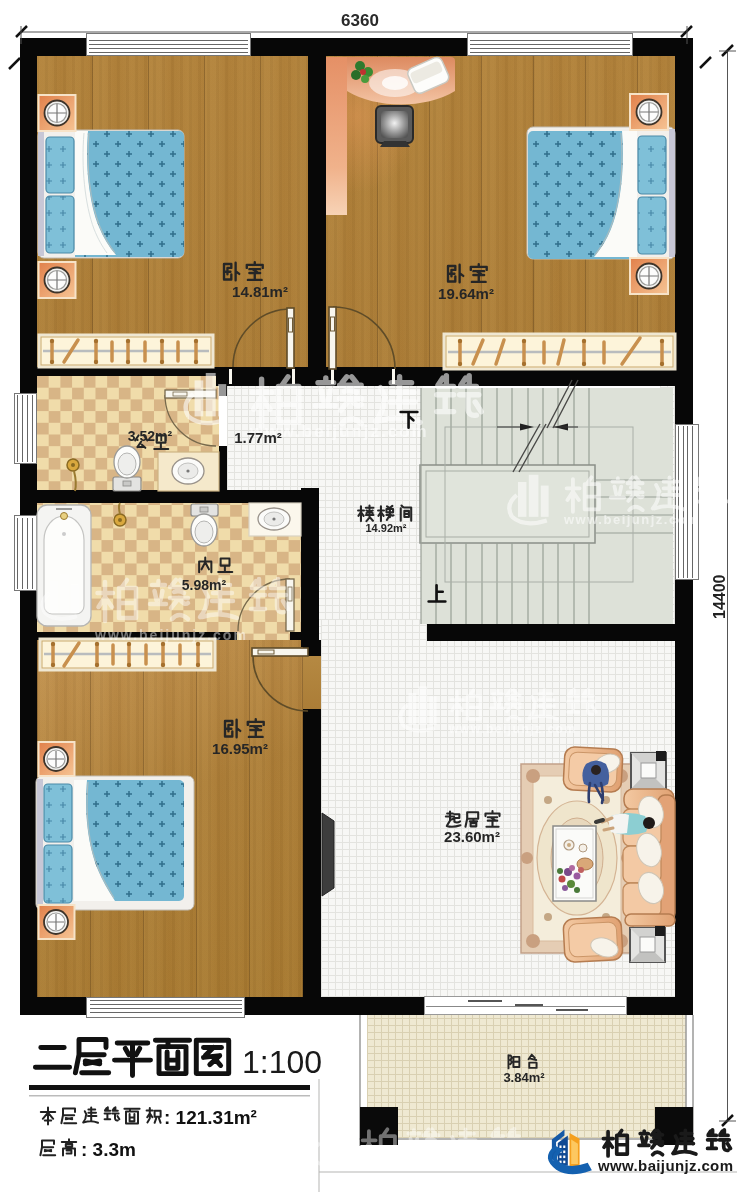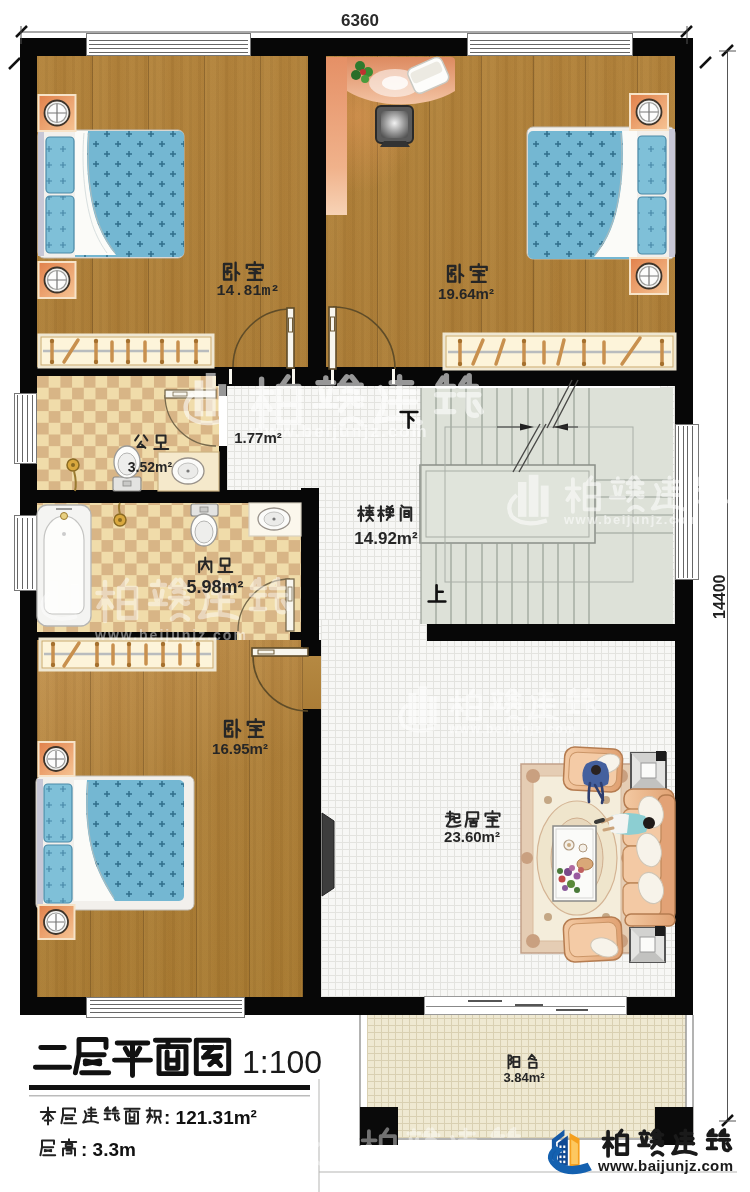--- a/index.html
+++ b/index.html
@@ -126,33 +126,33 @@
 <div class="wl" style="left:90px;top:1004px;width:152px;height:1px;"></div>
 <div class="wl" style="left:90px;top:1008px;width:152px;height:1px;"></div>
 <div class="wl" style="left:90px;top:1012px;width:152px;height:1px;"></div>
 
 <div class="win" style="left:424px;top:996px;width:203px;height:19px;border-color:#999;"></div>
 <div class="wl" style="left:426px;top:1006px;width:199px;height:1px;background:#888;"></div>
 <div class="wl" style="left:468px;top:1000px;width:34px;height:2px;background:#555;"></div>
 <div class="wl" style="left:515px;top:1004px;width:28px;height:2px;background:#555;"></div>
 <div class="wl" style="left:556px;top:1009px;width:32px;height:2px;background:#555;"></div>
 
-<div class="lbl" style="left:212px;top:284px;width:72px;font-size:15px;font-family:Liberation Mono, monospace;">14.81m²</div>
+<div class="lbl" style="left:224px;top:284px;width:72px;font-size:15px;">14.81m²</div>
 
 <div class="lbl" style="left:430px;top:286px;width:72px;font-size:15px;">19.64m²</div>
 
-<div class="lbl" style="left:120px;top:460px;width:60px;font-size:14px;">3.52m²</div>
-
-<div class="lbl" style="left:185px;top:578px;width:60px;font-size:18px;text-align:center;">5.98m²</div>
+<div class="lbl" style="left:120px;top:429px;width:60px;font-size:14px;">3.52m²</div>
+
+<div class="lbl" style="left:174px;top:578px;width:60px;font-size:14px;text-align:center;">5.98m²</div>
 
 <div class="lbl" style="left:204px;top:741px;width:72px;font-size:15px;">16.95m²</div>
 
 <div class="lbl" style="left:223px;top:430px;width:70px;font-size:15px;">1.77m²</div>
 
-<div class="lbl" style="left:350px;top:523px;width:72px;font-size:17px;margin-top:7px;">14.92m²</div>
+<div class="lbl" style="left:350px;top:523px;width:72px;font-size:11px;">14.92m²</div>
 
 <div class="lbl" style="left:436px;top:829px;width:72px;font-size:15px;">23.60m²</div>
 
 <div class="lbl" style="left:496px;top:1071px;width:56px;font-size:13px;">3.84m²</div>
 
 <svg width="750" height="1192" viewBox="0 0 750 1192">
 <defs>
 <g id="g_wo" stroke-linecap="round" stroke-linejoin="round" fill="none">
           <path d="M14,14 H48 M14,50 H44 M14,86 H48 M14,14 V86 M48,14 V32 M48,62 V86 M30,32 H48 M30,32 V62 M68,8 V90 M68,48 L85,60"></path>
         </g>

